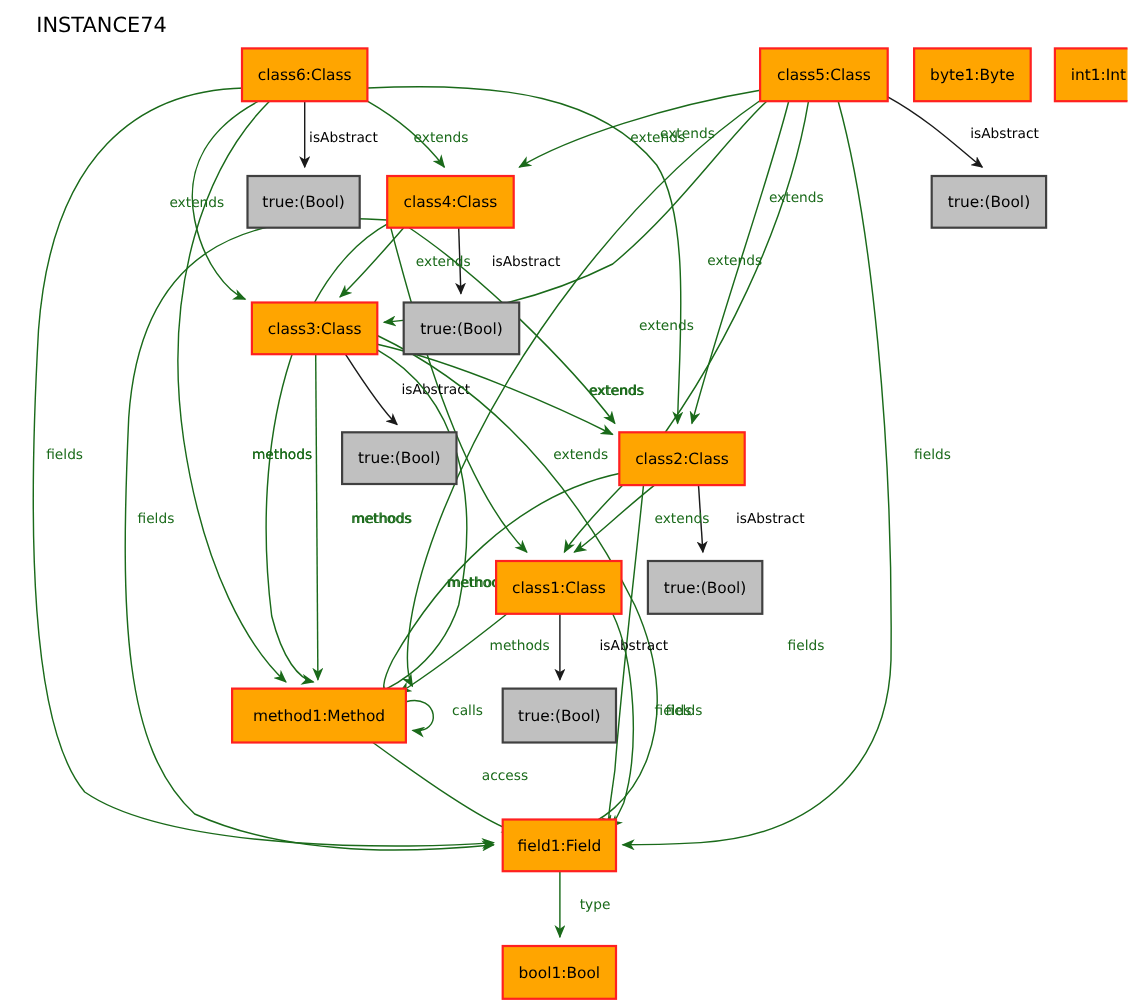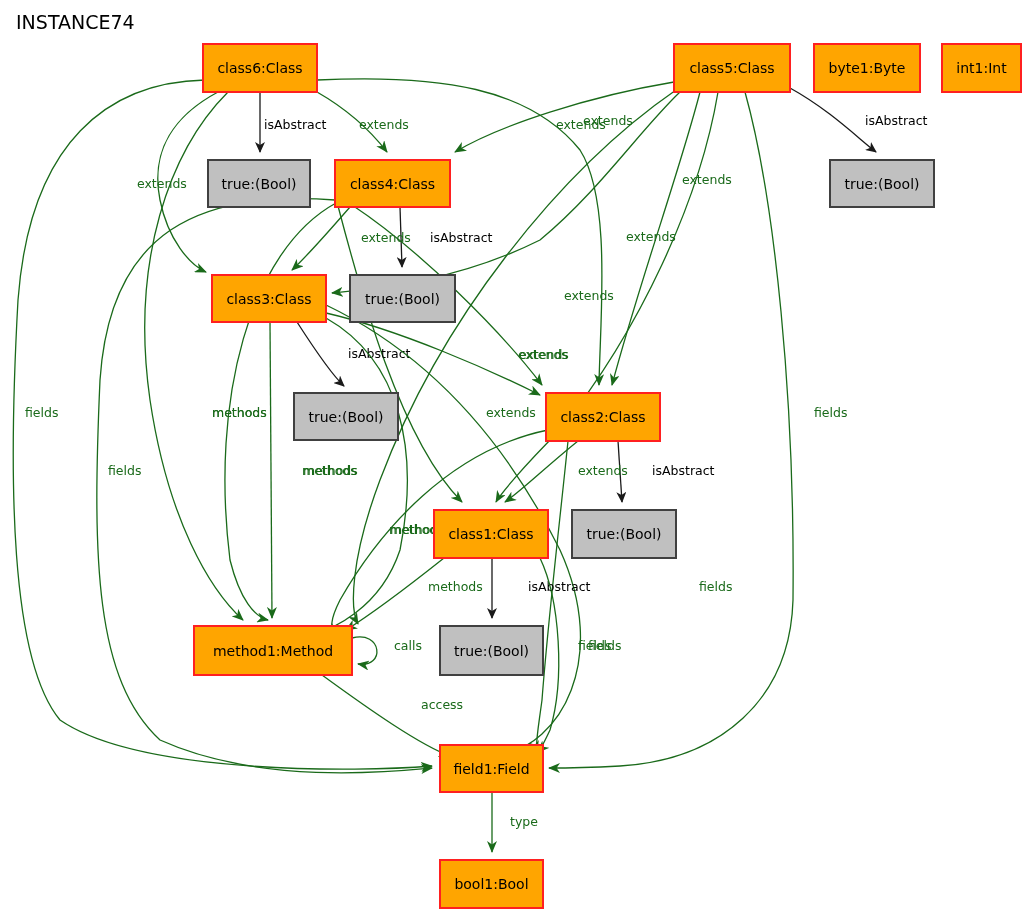--- a/index.html
+++ b/index.html
@@ -10,20 +10,21 @@
   body {
     width: 1025px;
     height: 915px;
     font-family: "DejaVu Sans", sans-serif;
     overflow: hidden;
   }
   #canvas {
     position: relative;
     width: 844px;
     height: 915px;
+    margin-left: 17px;
   }
   svg#graph {
     position: absolute;
     top: 0;
     left: 0;
     width: 1025px;
     height: 915px;
   }
   .title-text {
     font-family: "DejaVu Sans", sans-serif;

